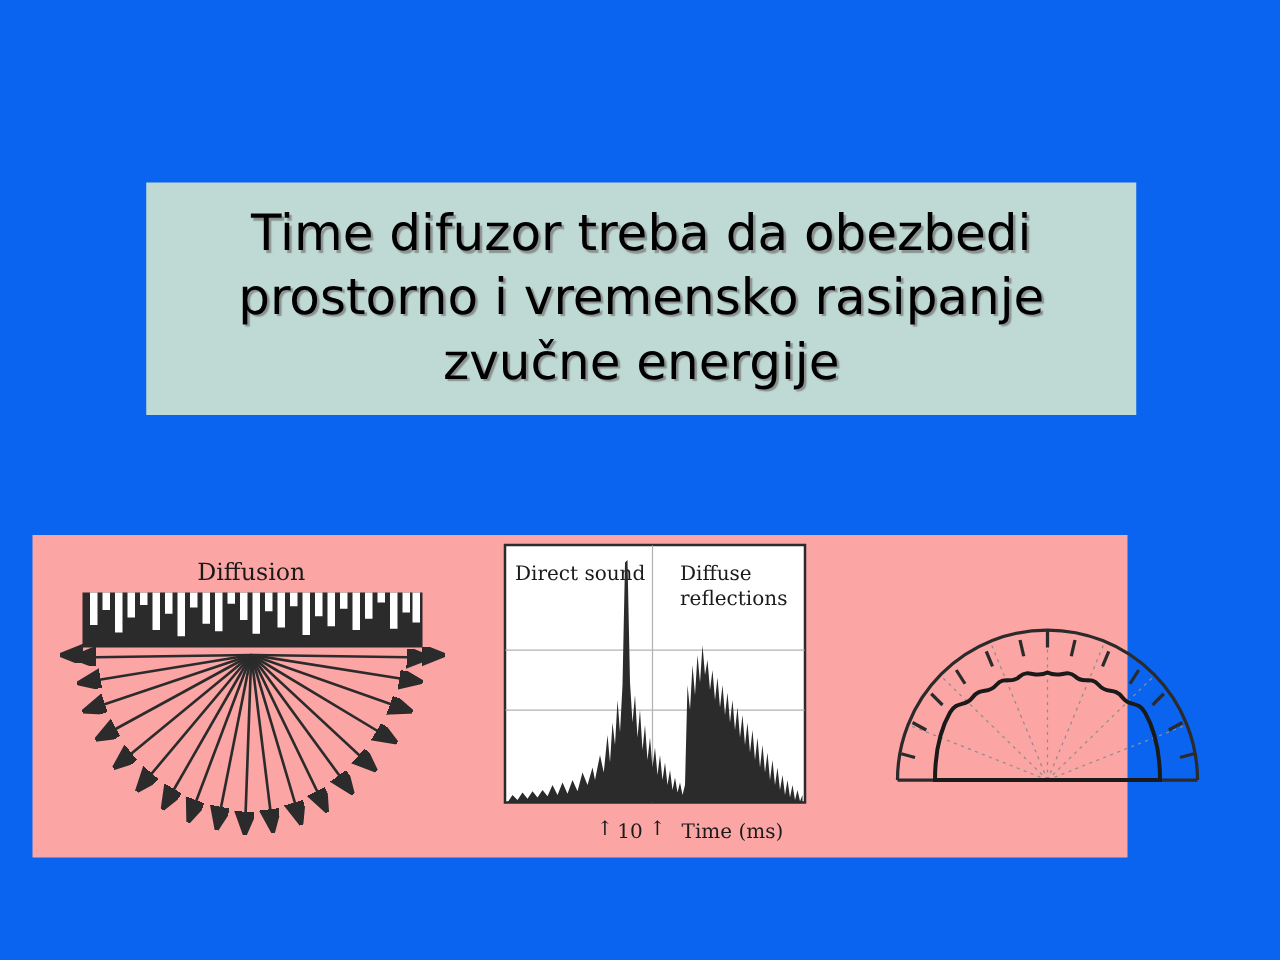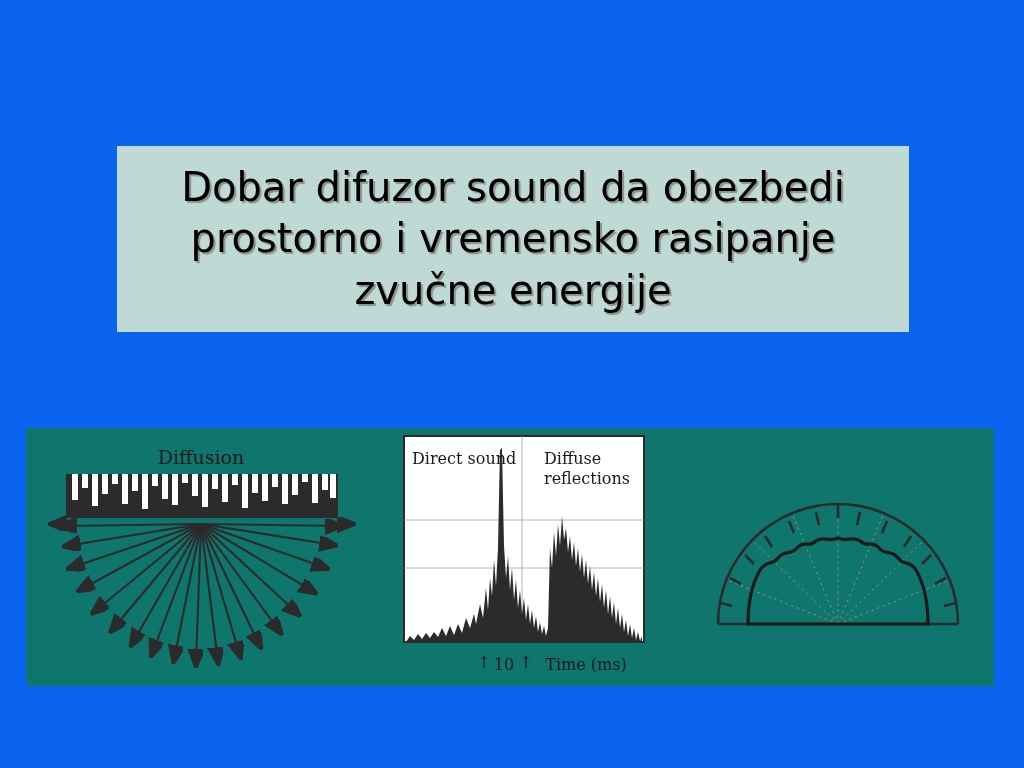--- a/index.html
+++ b/index.html
@@ -42,23 +42,23 @@
     font-family: "DejaVu Sans", sans-serif;
     text-shadow: 2px 2px 1px rgba(120,120,120,0.75);
     white-space: pre-line;
   }
 
   
   .figure-panel {
     position: absolute;
     left: 26px;
     top: 428px;
-    width: 968px;
+    width: 876px;
     height: 258px;
-    background: #0f766e;
+    background: #fca5a5;
   }
 
   .fig {
     position: absolute;
     top: 0;
     height: 100%;
   }
   .fig-diffusion { left: 10px;  width: 330px; }
   .fig-echogram  { left: 350px; width: 290px; }
   .fig-polar     { left: 660px; width: 305px; }
@@ -66,21 +66,21 @@
   .fig svg { display: block; }
 
   
 </style>
 </head>
 <body>
 
 <div class="slide">
 
   <div class="title-box">
-    <div class="title-text">Dobar difuzor sound da obezbedi prostorno i vremensko rasipanje zvučne energije</div>
+    <div class="title-text">Time difuzor treba da obezbedi prostorno i vremensko rasipanje zvučne energije</div>
   </div>
 
   <div class="figure-panel">
 
     <div class="fig fig-diffusion">
       <svg width="330" height="258" viewBox="0 0 330 258" xmlns="http://www.w3.org/2000/svg">
         <text x="165" y="36" text-anchor="middle" font-family="DejaVu Serif, serif" font-size="19" fill="#1a1a1a">Diffusion</text>
 
         <g>
           <rect x="30" y="46" width="272" height="44" fill="#2b2b2b"></rect>

